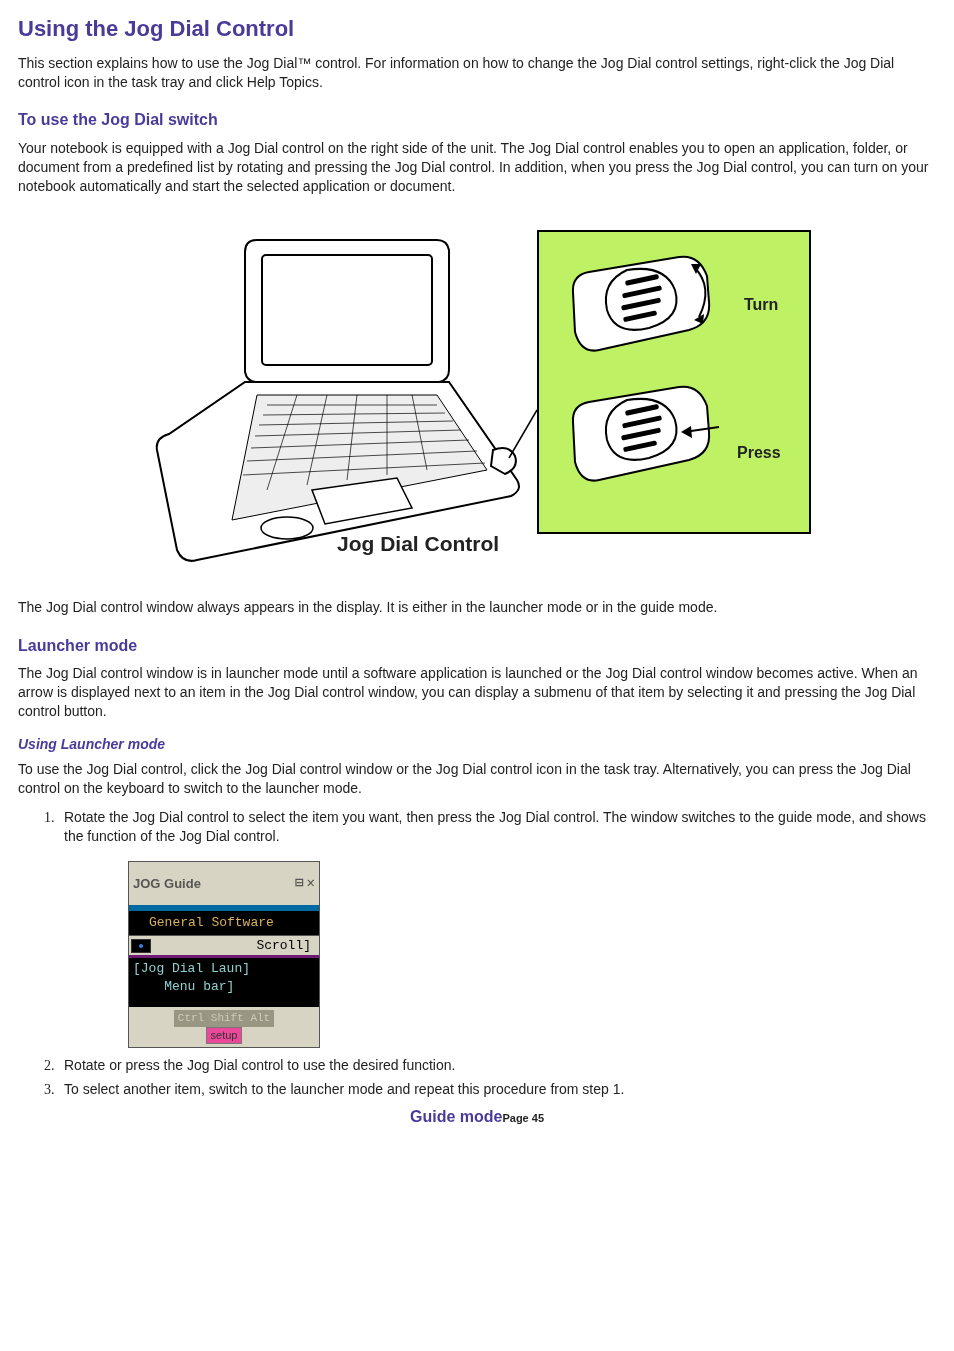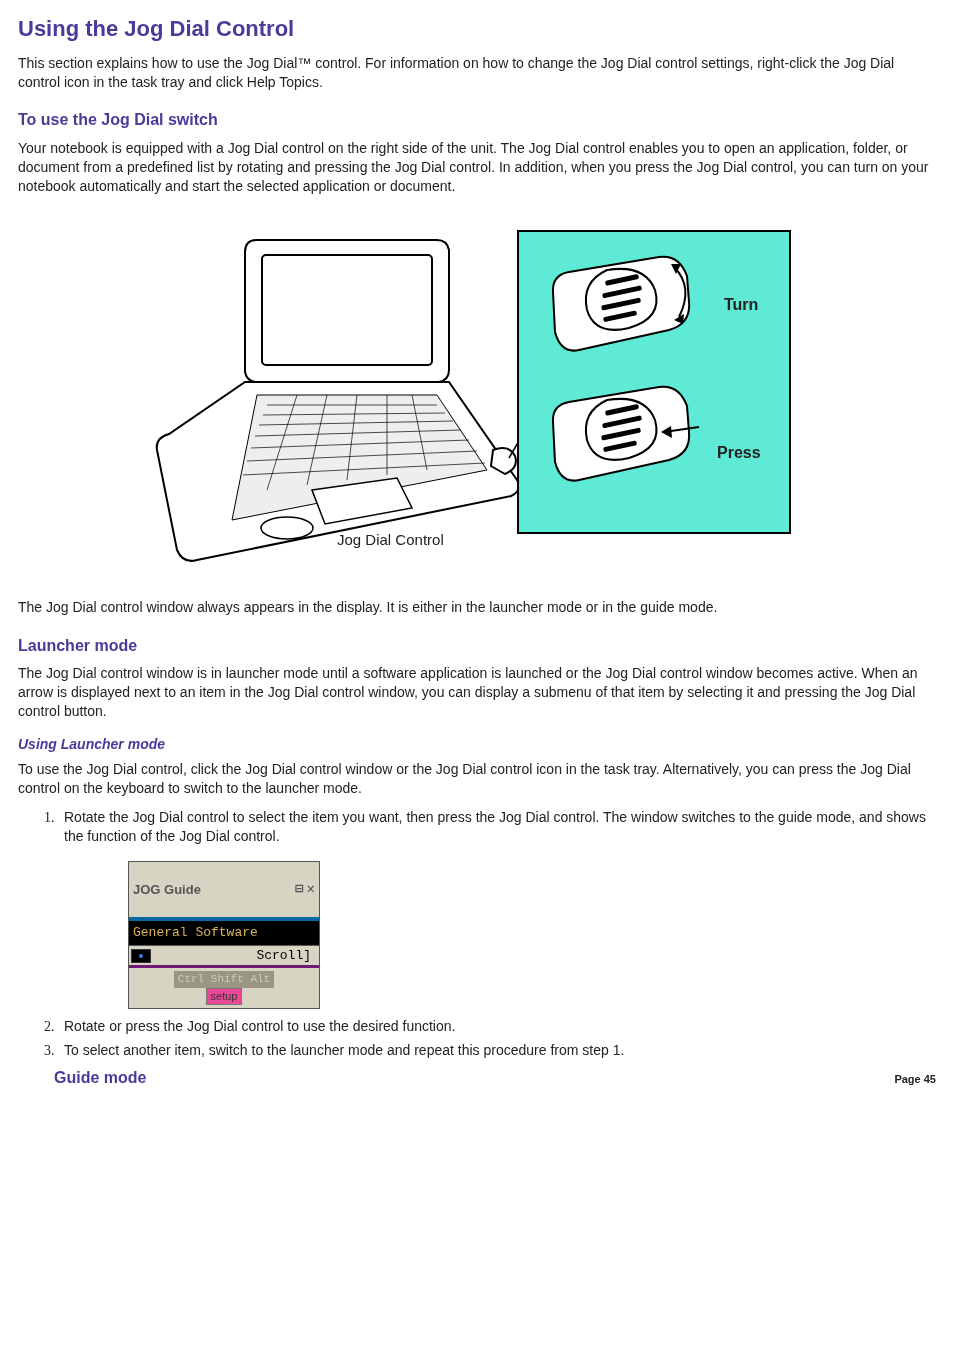--- a/index.html
+++ b/index.html
@@ -41,24 +41,23 @@
   ol.steps li {
     margin-bottom: 4px;
     padding-left: 6px;
     font-family: "Times New Roman", serif;
   }
   ol.steps li span.step-text {
     font-family: Verdana, Geneva, sans-serif;
   }
   .footer-row {
     display: flex;
-    justify-content: space-between;
+    justify-content: center;
     align-items: baseline;
     margin-top: 4px;
-    margin-left: 36px;
   }
   .page-num {
     font-size: 11px;
     font-weight: bold;
     color: #222;
   }
   
   .illus-wrap {
     display: flex;
     justify-content: center;
@@ -69,77 +68,77 @@
     height: 360px;
     position: relative;
   }
   .laptop {
     position: absolute;
     left: 0;
     top: 10px;
   }
   .panel {
     position: absolute;
-    left: 380px;
+    left: 400px;
     top: 10px;
     width: 270px;
     height: 300px;
     border: 2px solid #000;
-    background: #5eead4;
+    background: #bef264;
   }
   .panel-label {
     position: absolute;
     font-family: Arial, sans-serif;
     font-weight: bold;
     font-size: 16px;
   }
   .jog-caption {
     position: absolute;
     left: 200px;
     top: 310px;
     font-family: Arial, sans-serif;
-    font-weight: normal;
-    font-size: 15px;
+    font-weight: bold;
+    font-size: 21px;
   }
   
   .jog-window-wrap {
     margin: 14px 0 8px 110px;
   }
   .jog-window {
     width: 190px;
     border: 1px solid #555;
     background: #d8d4c3;
     font-family: "Courier New", monospace;
     font-size: 13px;
   }
   .jog-titlebar {
     display: flex;
     align-items: center;
     justify-content: space-between;
     background: #d8d4c3;
-    padding: 18px 4px;
-    border-bottom: 4px solid #0369a1;
+    padding: 12px 4px;
+    border-bottom: 6px solid #0369a1;
   }
   .jog-titlebar .title {
     font-family: Arial, sans-serif;
     font-weight: bold;
     color: #555;
     font-size: 13px;
   }
   .jog-titlebar .tb-icons {
     display: flex;
     gap: 3px;
     color: #555;
     font-size: 14px;
     font-weight: bold;
   }
   .jog-header {
     background: #000;
     color: #d9b25a;
-    padding: 3px 4px;
+    padding: 3px 20px;
     font-size: 13px;
   }
   .jog-body {
     background: #000;
     color: #8fd0d0;
     padding: 2px 0;
   }
   .jog-body div {
     padding: 0 4px;
     white-space: pre;
@@ -305,20 +304,25 @@
         <span>✕</span>
       </span>
     </div>
     <div class="jog-header">General Software</div>
     <div class="jog-scroll">
       <span class="knob">
           <span></span>
         </span>
       <span style="flex:1;text-align:right;padding-right:6px;">Scroll]</span>
     </div>
+    <div class="jog-body">
+      <div>[Jog Dial Laun]</div>
+      <div>    Menu bar]</div>
+      <div style="height:10px;"></div>
+    </div>
     <div class="jog-status">
       <span class="left">Ctrl  Shift  Alt</span>
       <span class="setup-btn">setup</span>
     </div>
   </div>
 </div>
 
 <ol class="steps" start="2">
   <li><span class="step-text">Rotate or press the Jog Dial control to use the desired function.</span></li>
   <li><span class="step-text">To select another item, switch to the launcher mode and repeat this procedure from step 1.</span></li>

